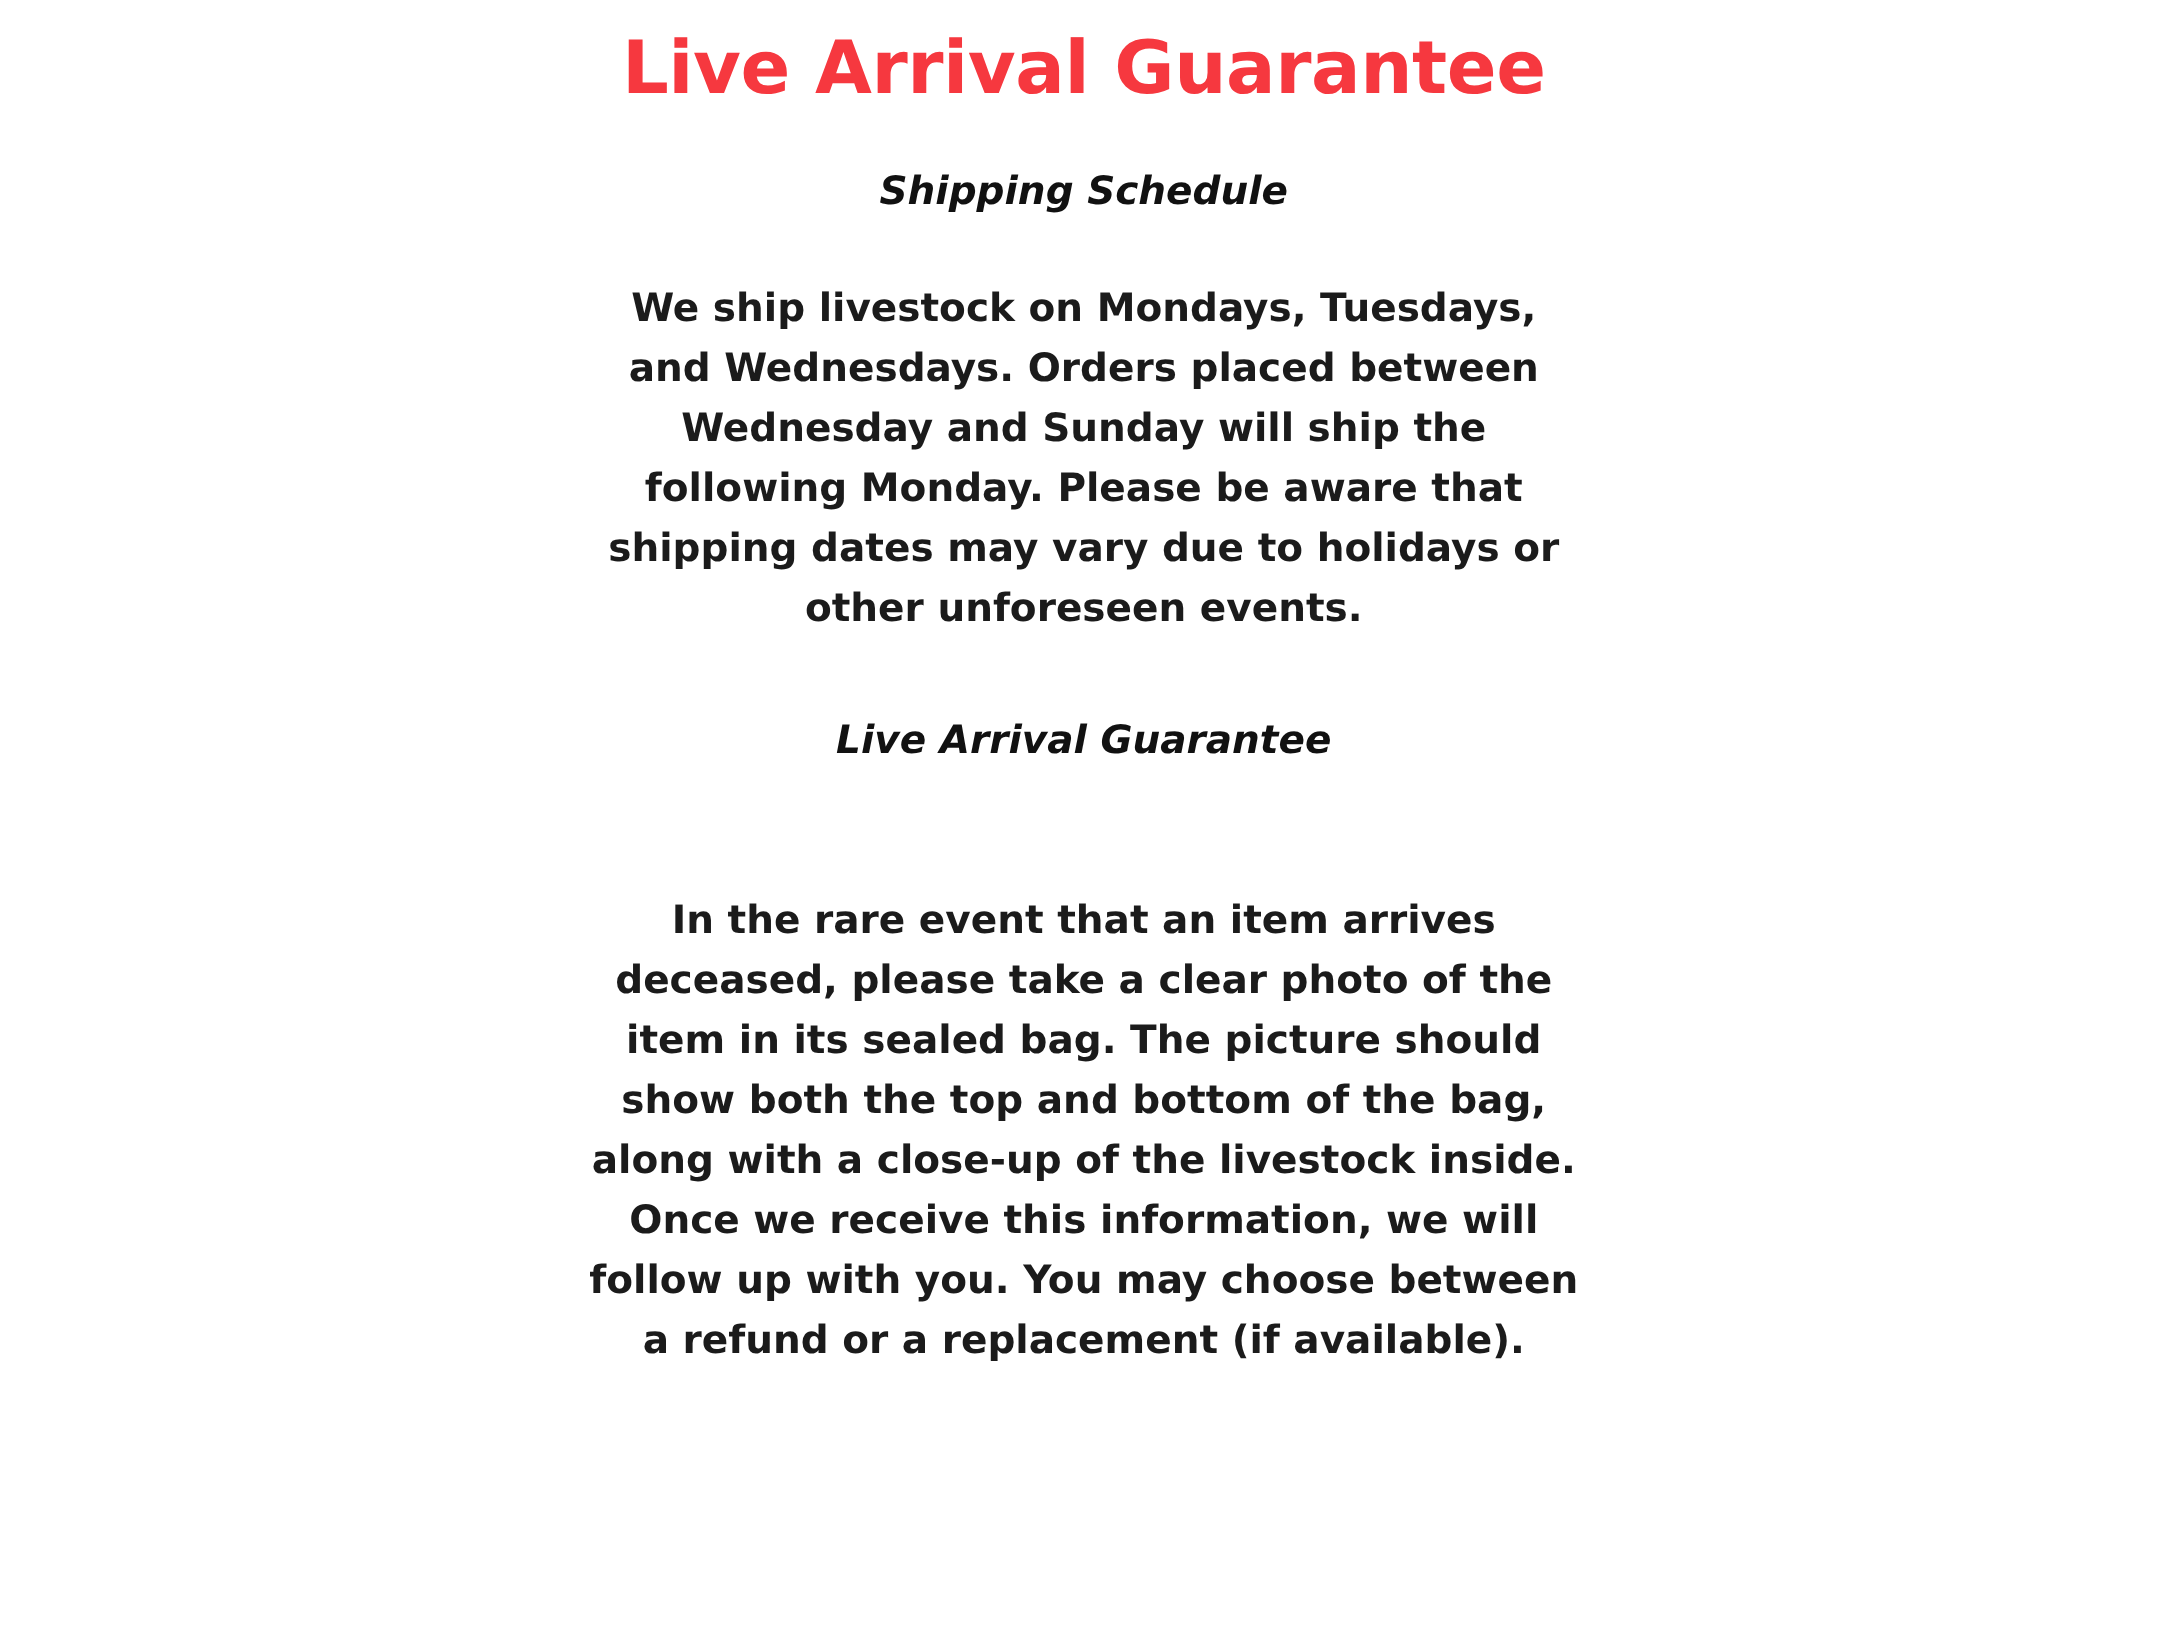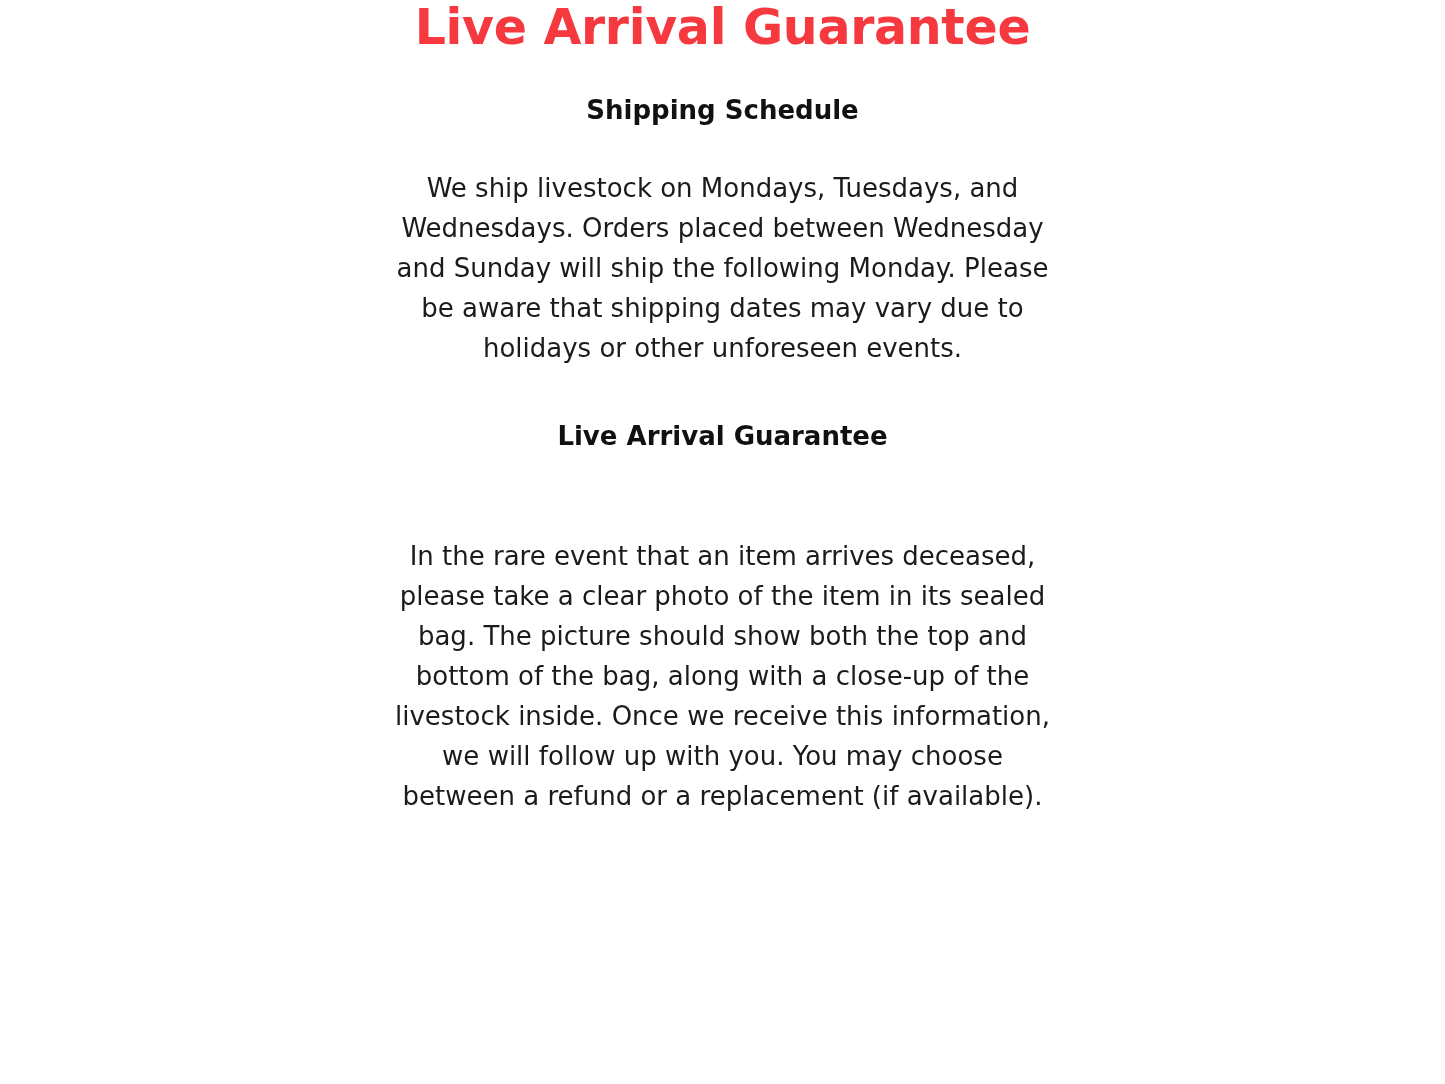--- a/index.html
+++ b/index.html
@@ -15,48 +15,49 @@
     -webkit-font-smoothing: antialiased;
   }
   .page {
     width: 1445px;
     box-sizing: border-box;
     padding: 0 0 10px 0;
     overflow: hidden;
   }
   .content {
     width: 660px;
-    margin: 0 auto;
+    margin: 18px auto;
     text-align: center;
   }
   .main-title {
     font-size: 49px;
     line-height: 56px;
     font-weight: 700;
     color: #f6383f;
     letter-spacing: -0.3px;
     margin: 0;
     padding-top: 0px;
     text-align: center;
   }
   .section-title {
     font-size: 26px;
     line-height: 32px;
     font-weight: 700;
     color: #111111;
     margin: 0;
     text-align: center;
+    font-style: italic;
   }
   .first-sub {
     padding-top: 38px;
   }
   .body-text {
     font-size: 26px;
     line-height: 40px;
-    font-weight: 400;
+    font-weight: 700;
     color: #1b1b1b;
     text-align: center;
     margin: 0;
   }
   .gap-lg { height: 52px; }
   .gap-md { height: 42px; }
 </style>
 </head>
 <body>
 

